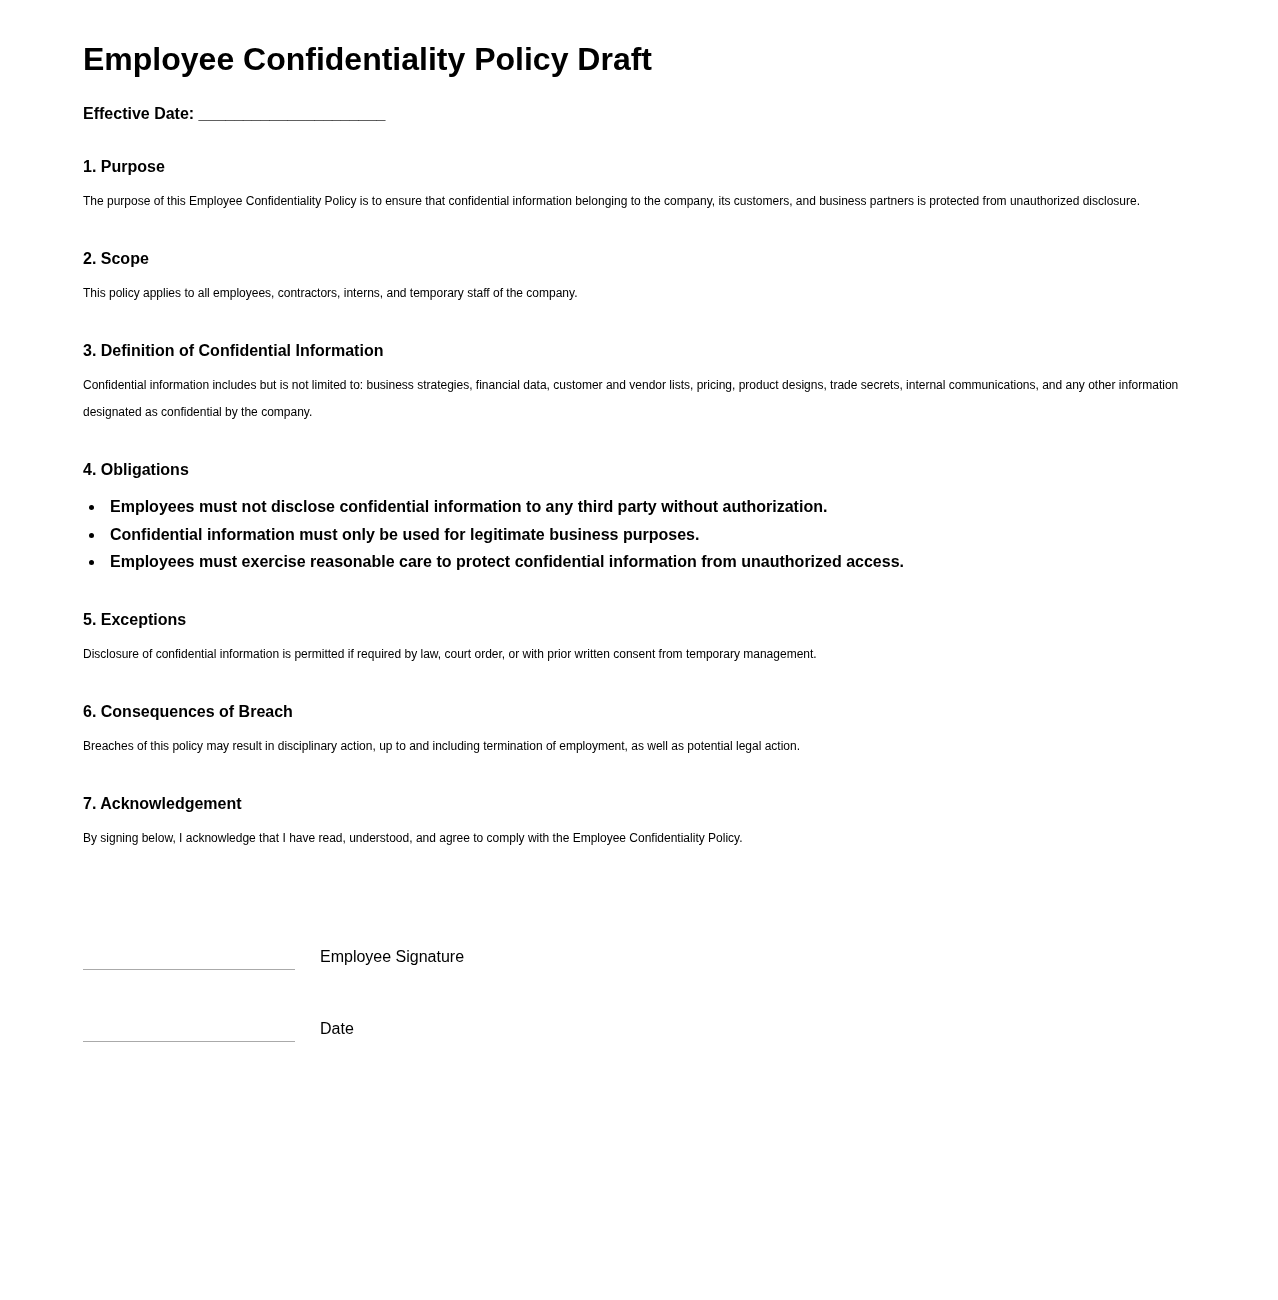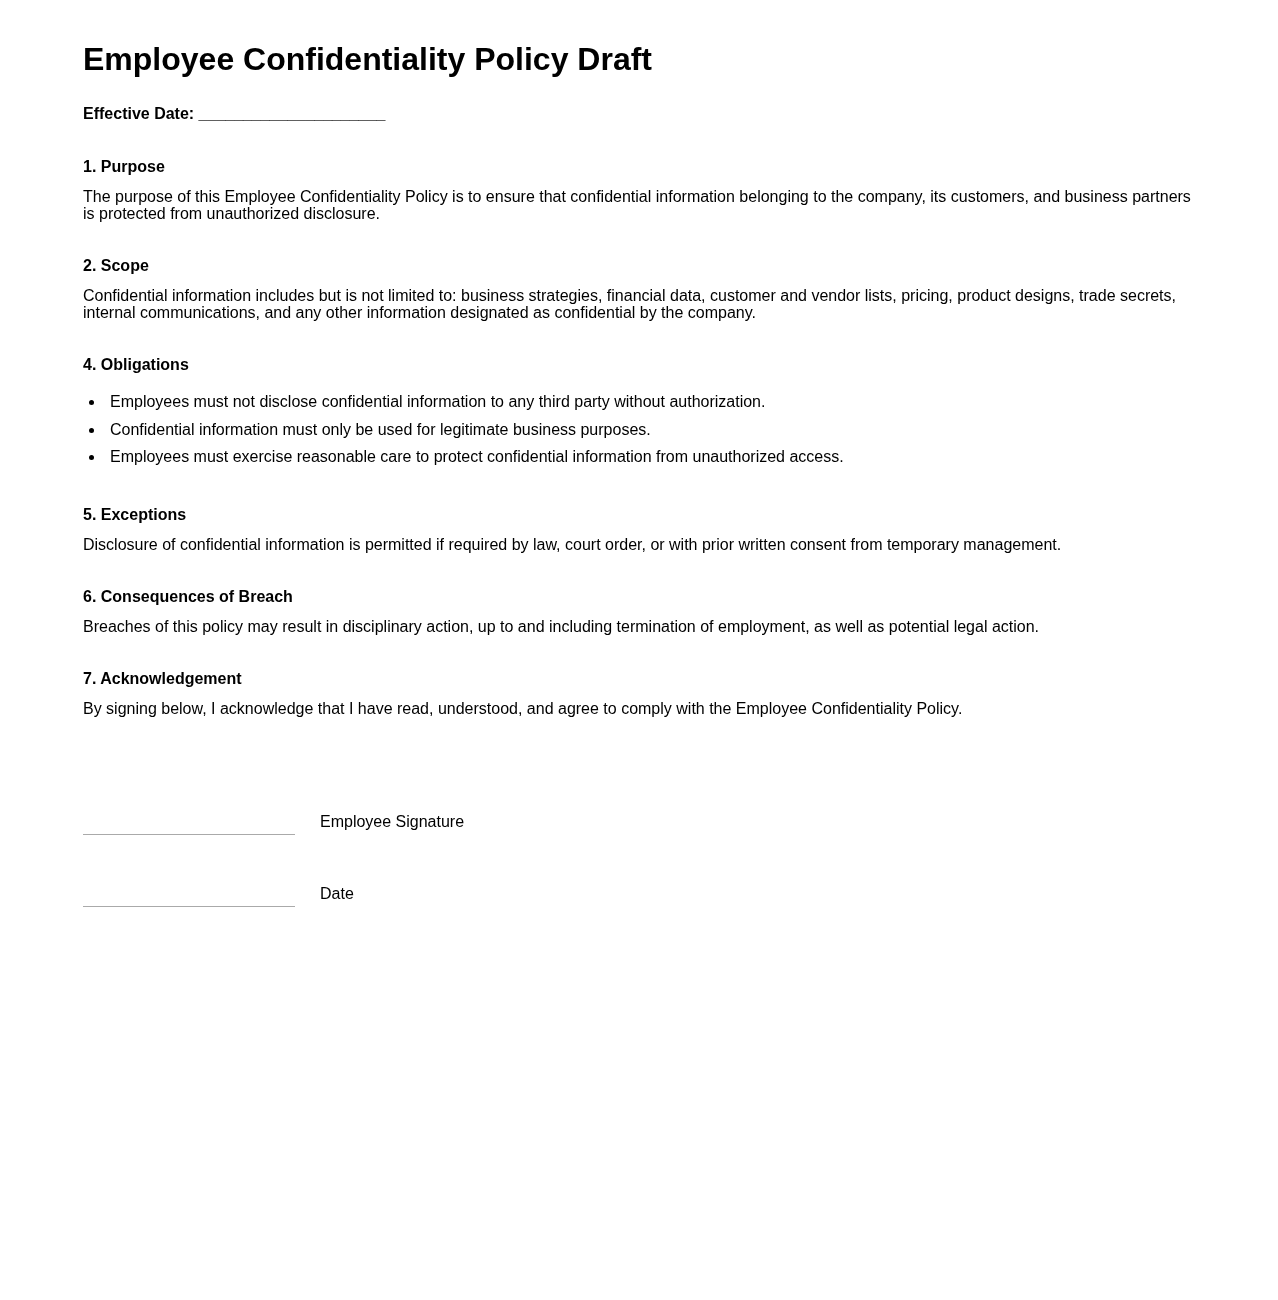--- a/index.html
+++ b/index.html
@@ -28,28 +28,29 @@
   .effective-date .blank {
     font-weight: 700;
     letter-spacing: 0;
   }
   .section-heading {
     font-size: 16px;
     font-weight: 700;
     margin: 35px 0 12px 0;
   }
   .body-para {
-    font-size: 16px;
-    line-height: 17px;
+    font-size: 12px;
+    line-height: 27px;
     font-weight: 400;
     max-width: 1112px;
   }
   ul.bullet-list {
     margin: 14px 0 0 0;
     padding-left: 22px;
+    font-weight: bold;
   }
   ul.bullet-list li {
     font-size: 16px;
     line-height: 27.5px;
     padding-left: 5px;
   }
   .signature-block {
     margin-top: 96px;
   }
   .sig-row {
@@ -83,23 +84,25 @@
     <span class="blank">_____________________</span>
   </div>
 
   <div class="section">
     <h2 class="section-heading">1. Purpose</h2>
     <p class="body-para">The purpose of this Employee Confidentiality Policy is to ensure that confidential information belonging to the company, its customers, and business partners is protected from unauthorized disclosure.</p>
   </div>
 
   <div class="section">
     <h2 class="section-heading">2. Scope</h2>
+    <p class="body-para">This policy applies to all employees, contractors, interns, and temporary staff of the company.</p>
   </div>
 
   <div class="section">
+    <h2 class="section-heading">3. Definition of Confidential Information</h2>
     <p class="body-para">Confidential information includes but is not limited to: business strategies, financial data, customer and vendor lists, pricing, product designs, trade secrets, internal communications, and any other information designated as confidential by the company.</p>
   </div>
 
   <div class="section">
     <h2 class="section-heading">4. Obligations</h2>
     <ul class="bullet-list">
       <li>Employees must not disclose confidential information to any third party without authorization.</li>
       <li>Confidential information must only be used for legitimate business purposes.</li>
       <li>Employees must exercise reasonable care to protect confidential information from unauthorized access.</li>
     </ul>

